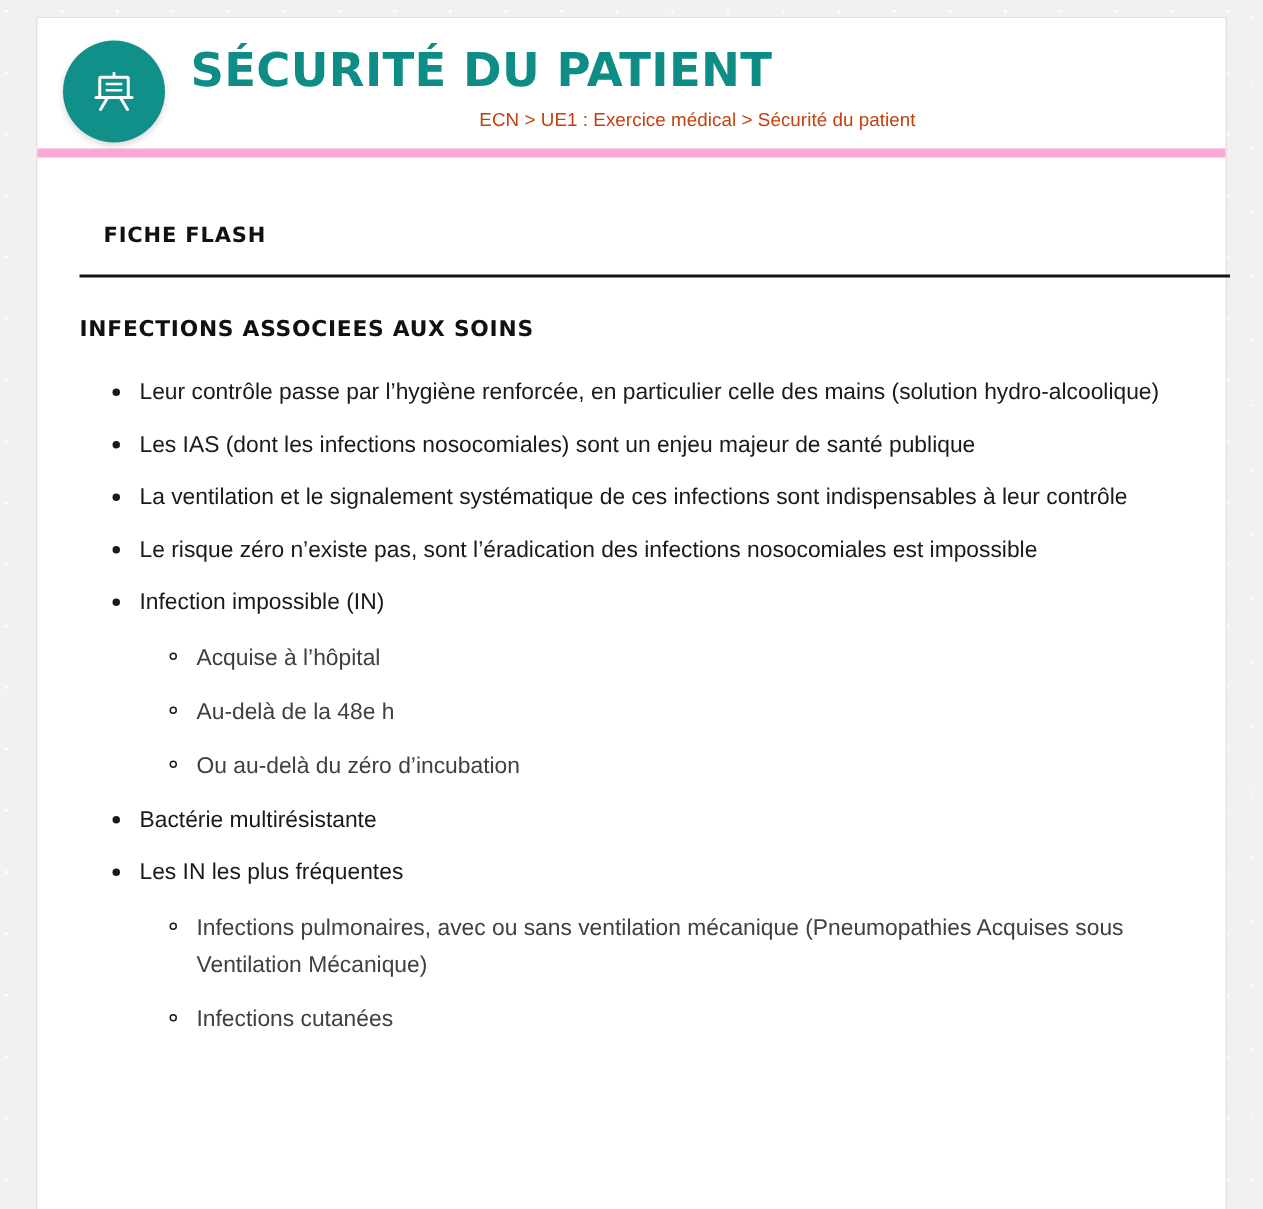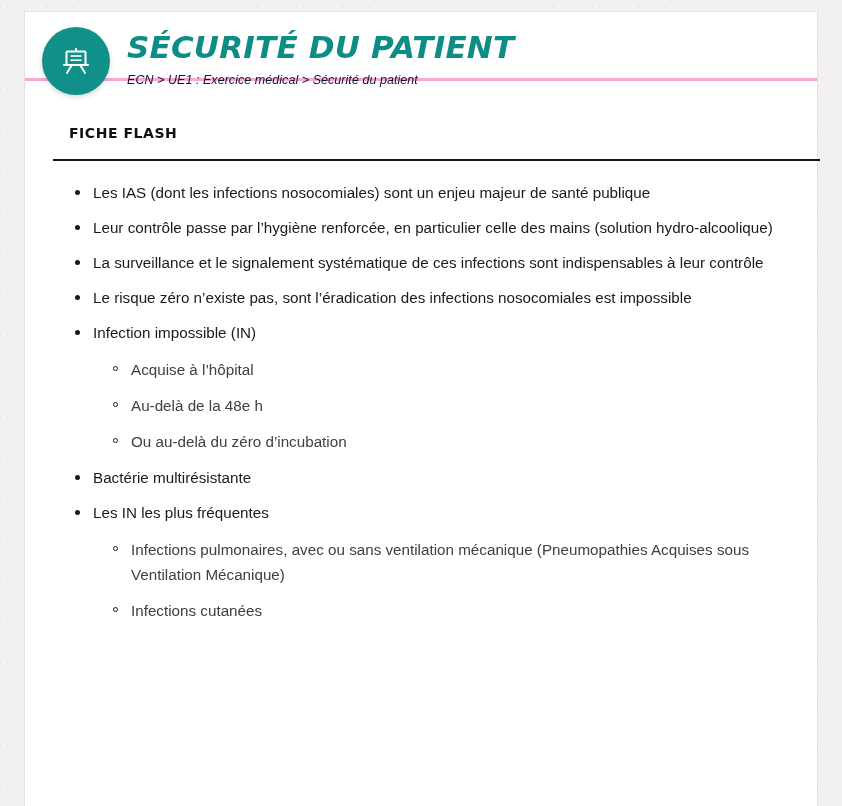--- a/index.html
+++ b/index.html
@@ -32,24 +32,23 @@
     width: 794px;
     min-height: 820px;
     background: #ffffff;
     border: 1px solid #e2e2e2;
     box-sizing: border-box;
   }
 
   
   .page-header {
     position: relative;
-    height: 69px;
-    border-bottom: 3px solid #f9a8d4;
+    height: 93px;
+    border-bottom: 6px solid #f9a8d4;
     box-sizing: border-box;
-    font-style: italic;
   }
   .brand-badge {
     position: absolute;
     left: 17px;
     top: 15px;
     width: 68px;
     height: 68px;
     border-radius: 50%;
     background: #11908a;
     box-shadow: 0 2px 5px rgba(0,0,0,0.16);
@@ -71,22 +70,23 @@
     line-height: 38px;
     font-weight: 700;
     letter-spacing: 0.2px;
     color: #0e8c86;
     font-family: "DejaVu Sans", "Liberation Sans", sans-serif;
   }
   .breadcrumb {
     margin: 6px 0 0 0;
     font-size: 12.5px;
     line-height: 17px;
-    color: #0f172a;
+    color: #c2410c;
     letter-spacing: 0.05px;
+    text-align: center;
   }
 
   
   .page-body {
     padding: 27px 24px 0 28px;
   }
 
   .section-label {
     margin: 16px;
     font-size: 14px;
@@ -191,25 +191,26 @@
       <div class="breadcrumb">ECN &gt; UE1 : Exercice médical &gt; Sécurité du patient</div>
     </div>
 
   </div>
 
   <div class="page-body">
 
     <h2 class="section-label">FICHE FLASH</h2>
     <hr class="rule">
 
+    <h3 class="section-heading">INFECTIONS ASSOCIEES AUX SOINS</h3>
 
     <ul class="lvl1" id="bullet-list">
+        <li><span class="li-text">Leur contrôle passe par l’hygiène renforcée, en particulier celle des mains (solution hydro-alcoolique)</span></li>
         <li><span class="li-text">Les IAS (dont les infections nosocomiales) sont un enjeu majeur de santé publique</span></li>
-        <li><span class="li-text">Leur contrôle passe par l’hygiène renforcée, en particulier celle des mains (solution hydro-alcoolique)</span></li>
-        <li><span class="li-text">La surveillance et le signalement systématique de ces infections sont indispensables à leur contrôle</span></li>
+        <li><span class="li-text">La ventilation et le signalement systématique de ces infections sont indispensables à leur contrôle</span></li>
         <li><span class="li-text">Le risque zéro n’existe pas, sont l’éradication des infections nosocomiales est impossible</span></li>
         <li><span class="li-text">Infection impossible (IN)</span><ul class="lvl2">
             <li><span class="li-text">Acquise à l’hôpital</span></li>
             <li><span class="li-text">Au-delà de la 48e h</span></li>
             <li><span class="li-text">Ou au-delà du zéro d’incubation</span></li>
           </ul></li>
         <li><span class="li-text">Bactérie multirésistante</span></li>
         <li><span class="li-text">Les IN les plus fréquentes</span><ul class="lvl2">
             <li><span class="li-text">Infections pulmonaires, avec ou sans ventilation mécanique (Pneumopathies Acquises sous Ventilation Mécanique)</span></li>
             <li><span class="li-text">Infections cutanées</span></li>

